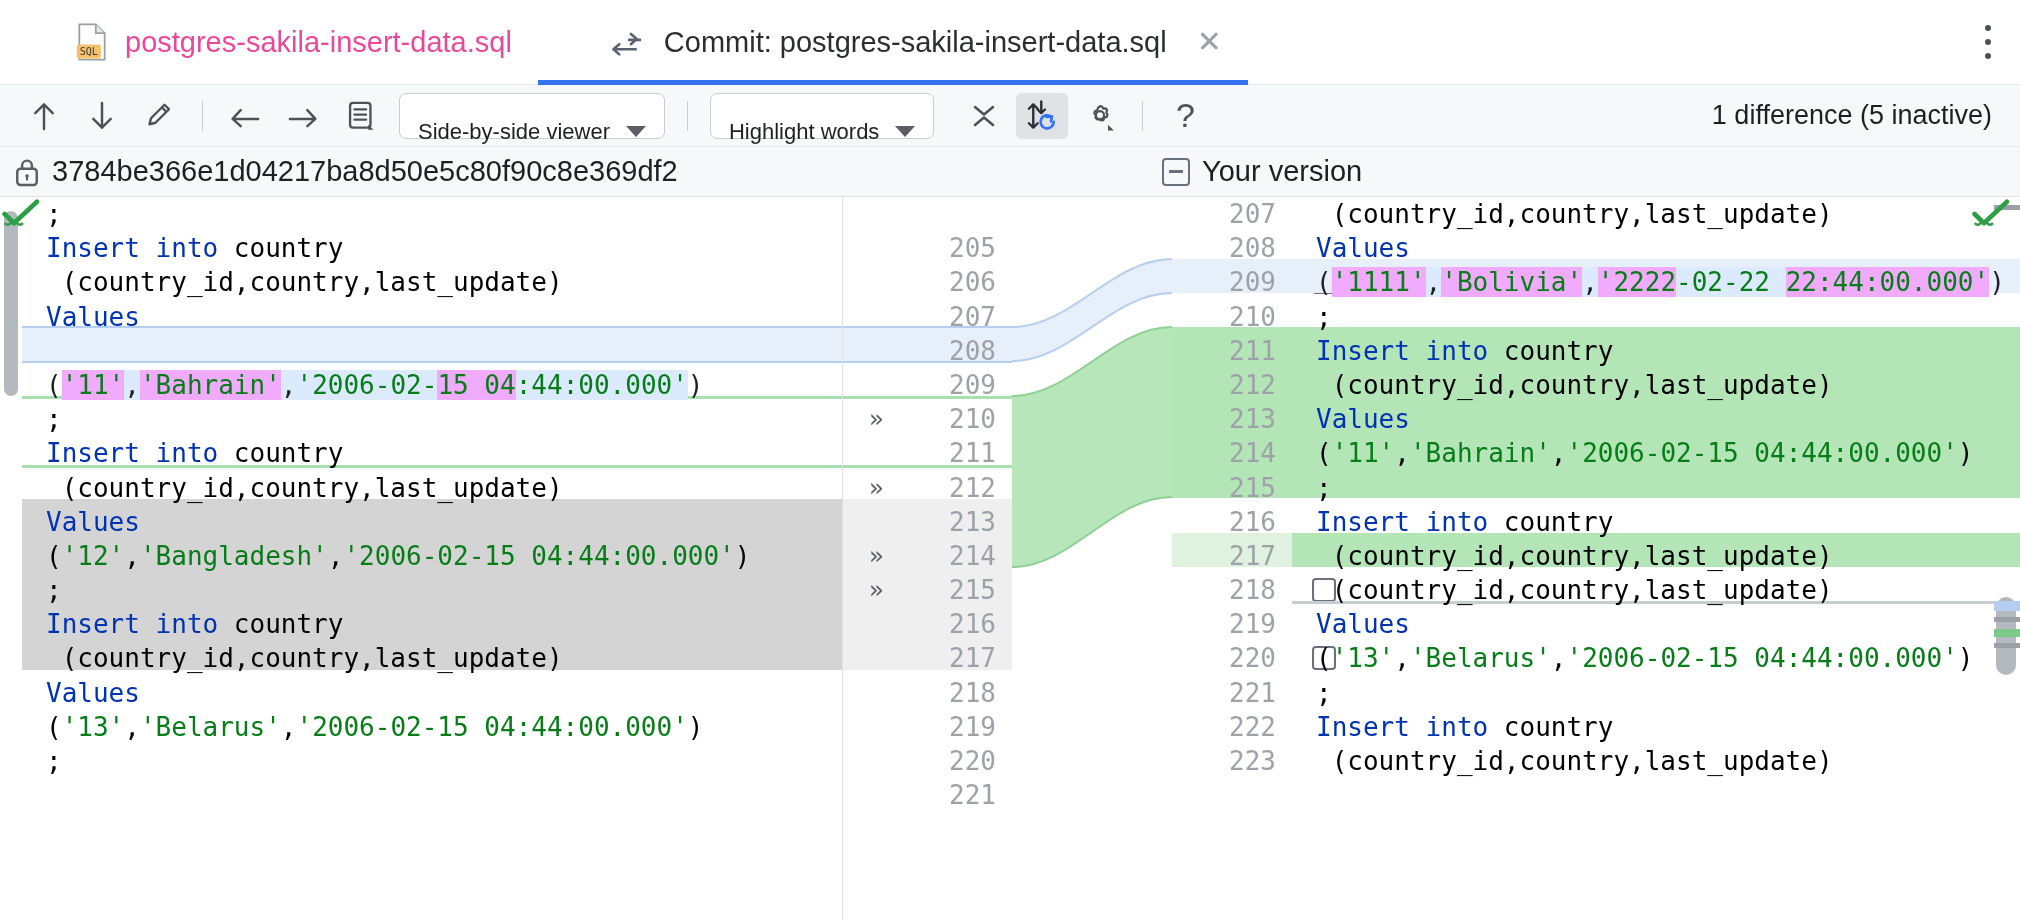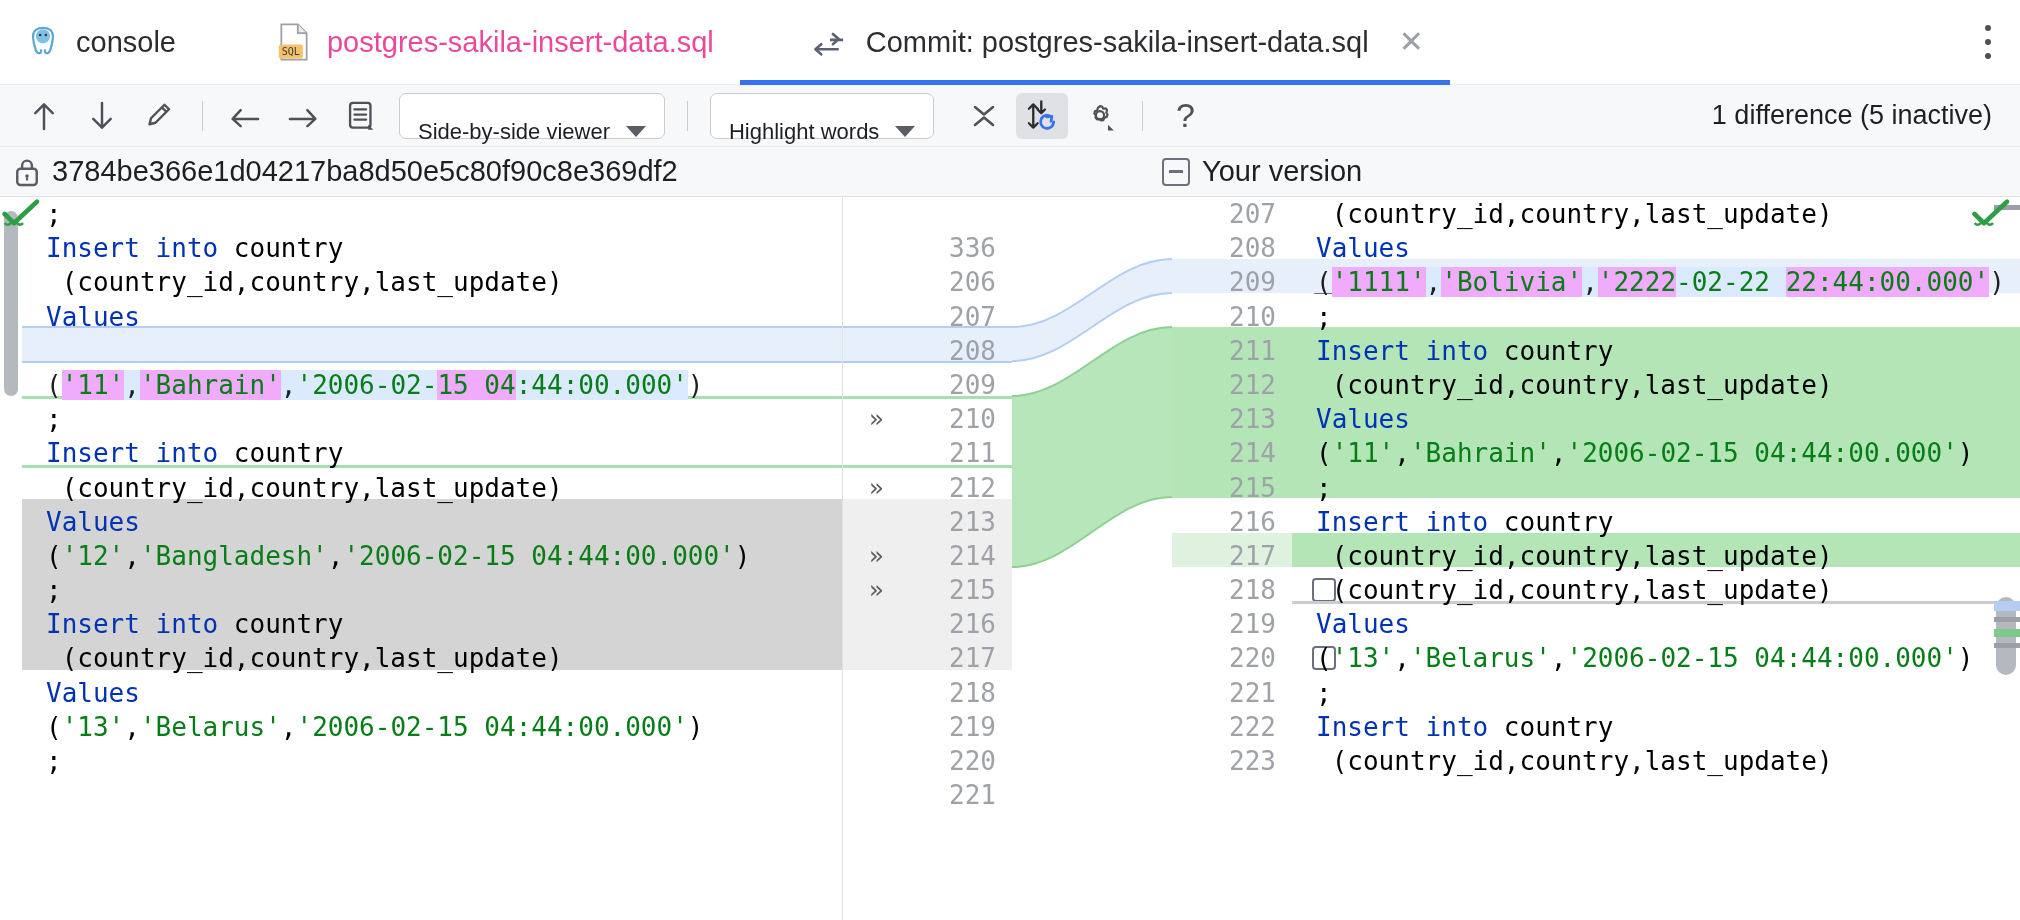--- a/index.html
+++ b/index.html
@@ -169,31 +169,20 @@
   .vscroll {
     position:absolute; right:4px; width:20px; border-radius:10px; background:#b4b8bf;
   }
   .marker { position:absolute; right:0; width:100%; height:5px; }
 </style>
 </head>
 <body>
 
 <div class="tabbar">
 
-  <div class="tab">
-    <span class="pg-icon">
-      <svg viewBox="0 0 24 24" width="34" height="34">
-        <path d="M12 2c-4 0-7 2-7 6 0 4 1 7 2 10 .6 1.6 2 2.4 3.2 1.6.6-.4.6-1.4.4-2.4M12 2c4 0 7 2 7 6 0 4-1 7-2 10-.6 1.6-2 2.4-3.2 1.6-.6-.4-.6-1.4-.4-2.4" fill="none" stroke="#5fa8d3" stroke-width="1.6"></path>
-        <ellipse cx="12" cy="8" rx="5" ry="5" fill="#7fc1e3"></ellipse>
-        <circle cx="10" cy="7" r="0.9" fill="#1e3a5f"></circle>
-        <circle cx="14" cy="7" r="0.9" fill="#1e3a5f"></circle>
-      </svg>
-    </span>
-    <span class="tab-label">console</span>
-  </div>
 
   <div class="tab" style="padding-left:60px;">
     <span class="sql-icon">
       <svg viewBox="0 0 26 30" width="34" height="38">
         <path d="M3 1h13l7 7v21H3z" fill="#fff" stroke="#9aa0a6" stroke-width="1.4"></path>
         <path d="M16 1v7h7" fill="#e8eaed" stroke="#9aa0a6" stroke-width="1.4"></path>
         <rect x="1" y="17" width="19" height="11" rx="1.5" fill="#f5c26b"></rect>
         <text x="10.5" y="25.6" font-size="8" font-family="DejaVu Sans Mono, monospace" fill="#3b3b3b" text-anchor="middle">SQL</text>
       </svg>
     </span>
@@ -361,21 +350,21 @@
 
   <div class="gutter">
     <div class="bg-blue" style="position:absolute;top:130px;left:0;right:0;height:34.2px;"></div>
     <div class="bg-greyl" style="position:absolute;top:302px;left:0;right:0;height:171px;"></div>
     <div class="rule-blue" style="top:129px;"></div>
     <div class="rule-blue" style="top:164px;"></div>
     <div class="rule-green" style="top:199px;"></div>
     <div class="rule-green" style="top:268px;"></div>
     <div id="left-nums" style="position:relative;">
         <div class="ln"></div>
-        <div class="ln">336</div>
+        <div class="ln">205</div>
         <div class="ln">206</div>
         <div class="ln">207</div>
         <div class="ln">208</div>
         <div class="ln">209</div>
         <div class="ln">210<span class="chev">»</span></div>
         <div class="ln">211</div>
         <div class="ln">212<span class="chev">»</span></div>
         <div class="ln">213</div>
         <div class="ln">214<span class="chev">»</span></div>
         <div class="ln">215<span class="chev">»</span></div>

